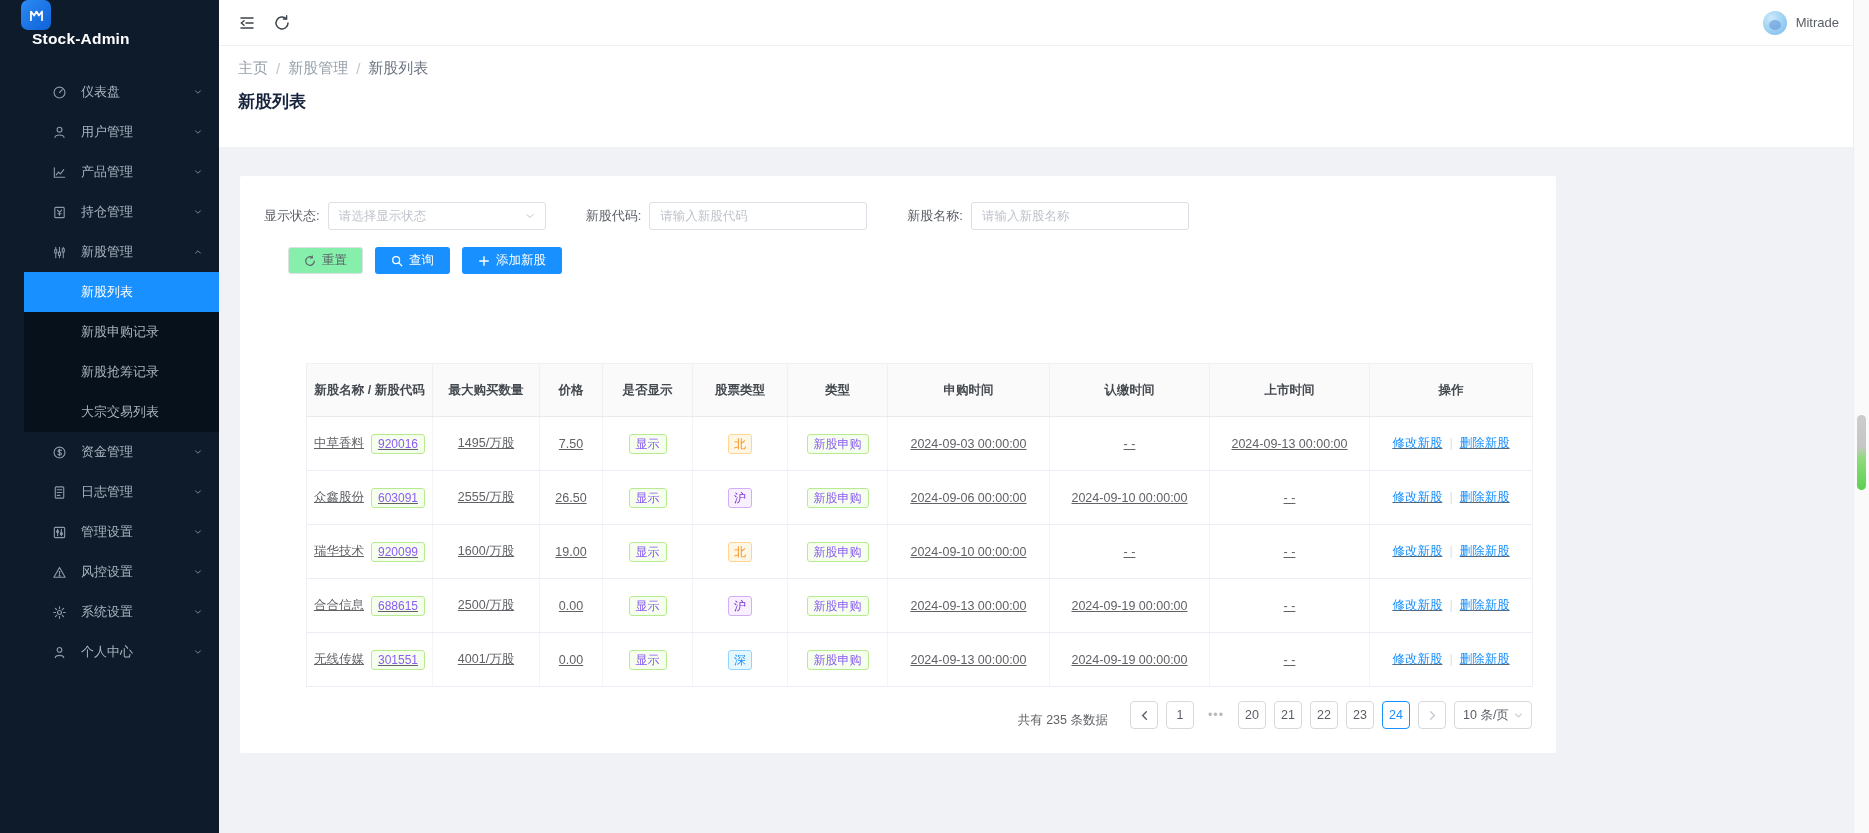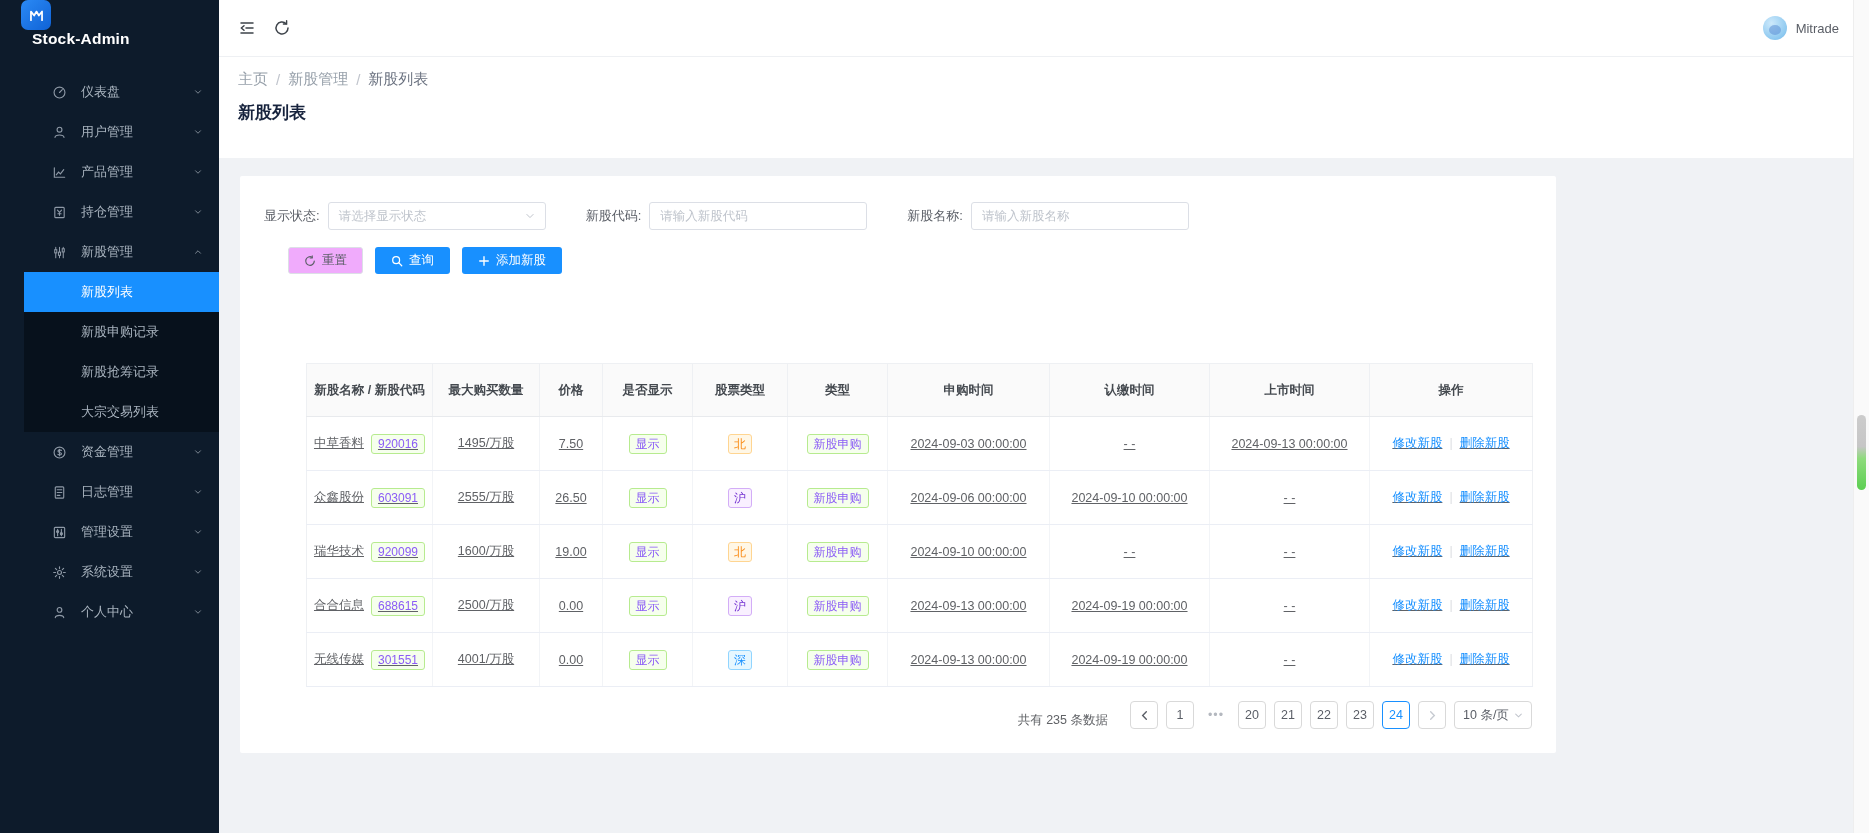--- a/index.html
+++ b/index.html
@@ -16,21 +16,21 @@
   .menu-item .mi-icon { width:15px; height:15px; color:#8e99a6; flex:0 0 auto; }
   .menu-item .mi-label { margin-left:14px; font-size:13px; flex:1; }
   .menu-item .chev { width:10px; height:10px; color:#7c8793; }
   .menu-item.open .chev { transform:rotate(180deg); }
   .submenu { background:#07111c; }
   .submenu-item { height:40px; display:flex; align-items:center; padding-left:57px; color:#a9b4bf; font-size:13px; cursor:pointer; }
   .submenu-item.active { background:#1890ff; color:#fff; }
 
   
   .main { position:absolute; left:219px; right:0; top:0; bottom:0; }
-  .topbar { height:57px; background:#fff; border-bottom:1px solid #eef0f3; display:flex; align-items:center; padding:0 30px 0 19px; }
+  .topbar { height:46px; background:#fff; border-bottom:1px solid #eef0f3; display:flex; align-items:center; padding:0 30px 0 19px; }
   .tb-icon { width:18px; height:18px; color:#3d434a; cursor:pointer; }
   .tb-icon + .tb-icon { margin-left:17px; }
   .tb-right { margin-left:auto; display:flex; align-items:center; }
   .avatar { width:24px; height:24px; border-radius:50%; background:radial-gradient(circle at 35% 30%,#cde9fb,#8ec9f0 70%,#6fb4e6); position:relative; overflow:hidden; }
   .avatar::after { content:""; position:absolute; left:6px; top:9px; width:12px; height:10px; border-radius:50%; background:#5c8fd6; opacity:.55; }
   .user-name { margin-left:9px; font-size:13px; color:#5a5e66; }
 
   .page-header { height:101px; background:#fff; padding:11px 24px 0 19px; }
   .breadcrumb { display:flex; align-items:center; font-size:15px; color:#97a0aa; height:22px; }
   .breadcrumb .sep { margin:0 8px; color:#c0c4cc; }
@@ -49,21 +49,21 @@
   .select .ph { color:#bfc4cc; font-size:12.5px; flex:1; }
   .select .sel-chev { width:10px; height:10px; color:#c0c4cc; }
   input.input { display:inline-block; font-size:12.5px; color:#606266; font-family:inherit; outline:none; }
   input.input::placeholder { color:#bfc4cc; }
 
   
   .toolbar { display:flex; align-items:center; margin:17px 0 0 24px; }
   .btn { height:27px; border-radius:3px; display:flex; align-items:center; padding:0 15px; font-size:12.5px; cursor:pointer; border:1px solid transparent; }
   .btn + .btn { margin-left:12px; }
   .btn .b-icon { width:12px; height:12px; margin-right:6px; }
-  .btn-default { background:#f0abfc; border-color:#dcdfe6; color:#5a5e66; }
+  .btn-default { background:#86efac; border-color:#dcdfe6; color:#5a5e66; }
   .btn-primary { background:#1890ff; color:#fff; }
 
   
   .table-wrap { margin:89px 0 0 42px; }
   table.grid { border-collapse:collapse; table-layout:fixed; width:1226px; }
   table.grid th { background:#fafafa; height:53px; font-size:12.5px; font-weight:bold; color:#44494f; text-align:center; border:1px solid #eef0f3; border-bottom:1px solid #e8eaed; }
   table.grid td { height:54px; text-align:center; font-size:12.5px; color:#606266; border-right:1px solid #f2f4f7; border-left:1px solid #f2f4f7; border-bottom:1px solid #ebeef5; background:#fff;text-decoration:underline; }
   table.grid td:first-child, table.grid th:first-child { border-left:1px solid #eef0f3; }
   table.grid td:last-child, table.grid th:last-child { border-right:1px solid #eef0f3; }
   .name-cell { display:flex; align-items:center; justify-content:center; gap:7px; }
@@ -197,20 +197,31 @@
           <path d="M6 4.5v7M10 4.5v7"></path>
           <circle cx="6" cy="7" r="1.1" fill="currentColor"></circle>
           <circle cx="10" cy="9.2" r="1.1" fill="currentColor"></circle>
         </svg>
       <span class="mi-label">管理设置</span>
       <svg class="chev" viewBox="0 0 16 16" fill="none" stroke="currentColor" stroke-width="1.6" stroke-linecap="round">
           <path d="M4 6l4 4 4-4"></path>
         </svg>
     </div>
 
+    <div class="menu-item">
+      <svg class="mi-icon" viewBox="0 0 16 16" fill="none" stroke="currentColor" stroke-width="1.2" stroke-linecap="round" stroke-linejoin="round">
+          <path d="M8 2.6L14 13H2z"></path>
+          <path d="M8 6.6v3.2"></path>
+          <circle cx="8" cy="11.5" r="0.5" fill="currentColor"></circle>
+        </svg>
+      <span class="mi-label">风控设置</span>
+      <svg class="chev" viewBox="0 0 16 16" fill="none" stroke="currentColor" stroke-width="1.6" stroke-linecap="round">
+          <path d="M4 6l4 4 4-4"></path>
+        </svg>
+    </div>
 
     <div class="menu-item">
       <svg class="mi-icon" viewBox="0 0 16 16" fill="none" stroke="currentColor" stroke-width="1.2" stroke-linecap="round">
           <circle cx="8" cy="8" r="2.1"></circle>
           <path d="M8 1.8v2M8 12.2v2M1.8 8h2M12.2 8h2M3.6 3.6l1.4 1.4M11 11l1.4 1.4M12.4 3.6L11 5M5 11l-1.4 1.4"></path>
         </svg>
       <span class="mi-label">系统设置</span>
       <svg class="chev" viewBox="0 0 16 16" fill="none" stroke="currentColor" stroke-width="1.6" stroke-linecap="round">
           <path d="M4 6l4 4 4-4"></path>
         </svg>

